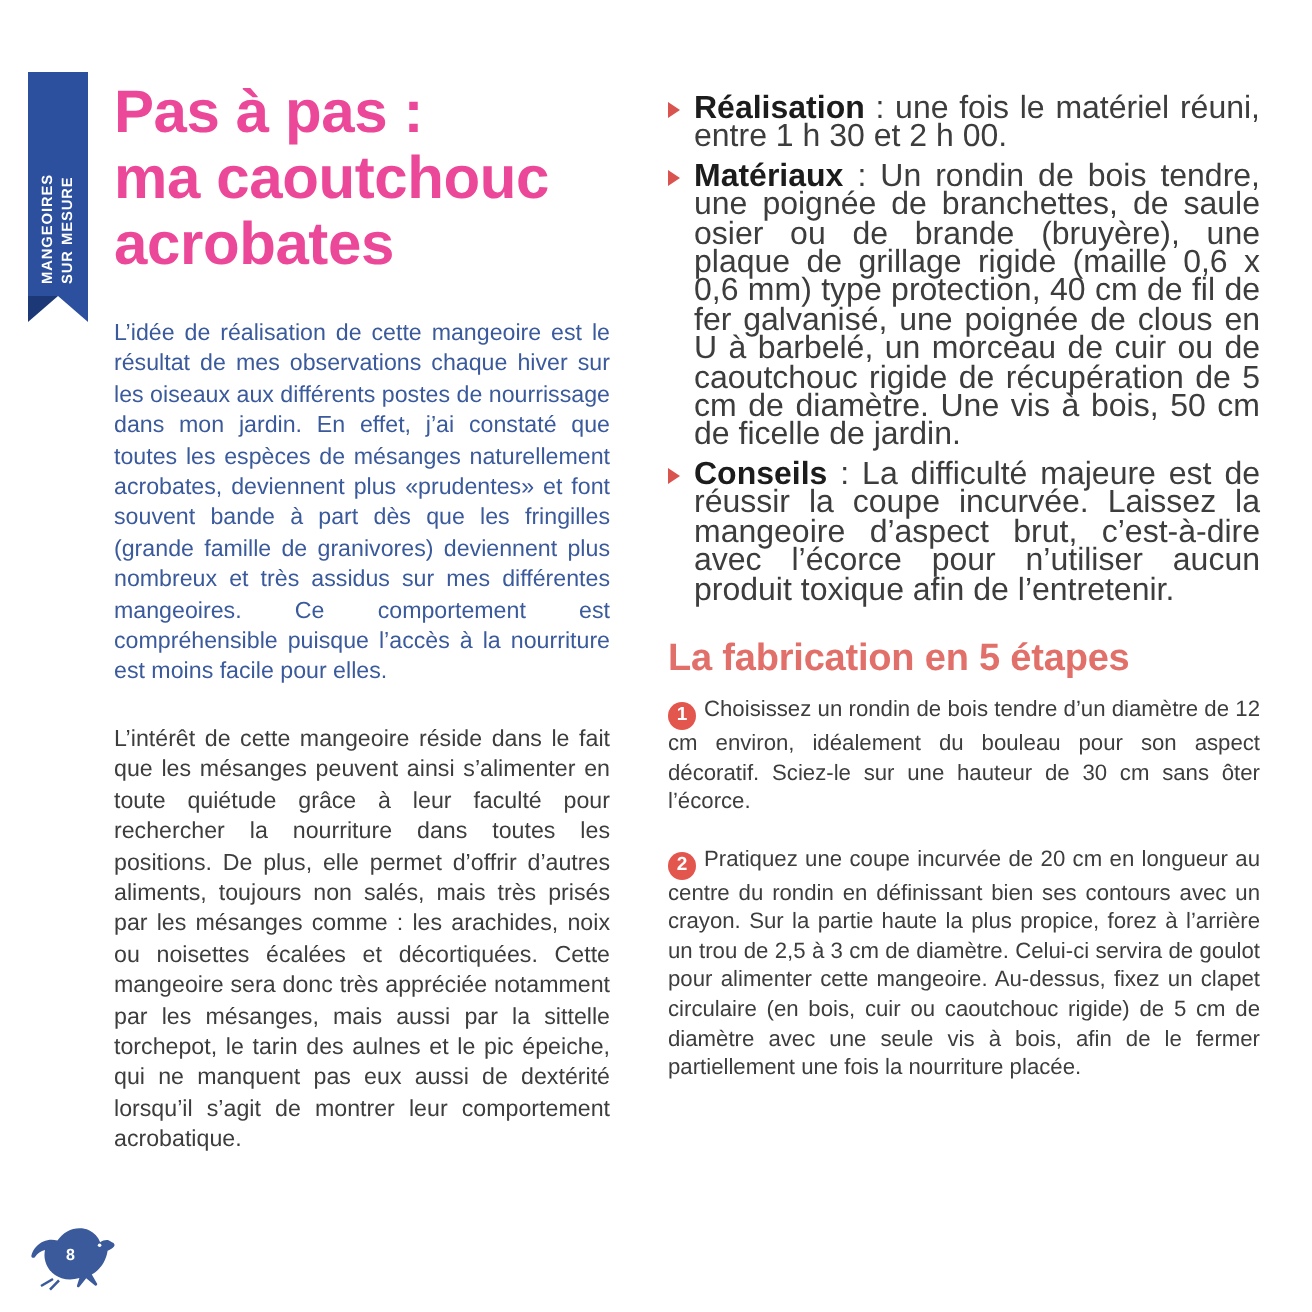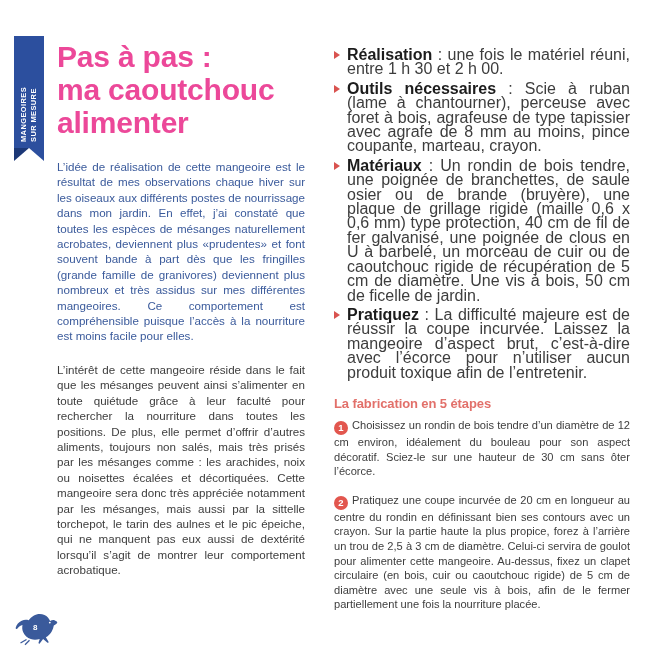--- a/index.html
+++ b/index.html
@@ -123,21 +123,21 @@
     border-left: 6px solid #d9534f;
   }
   .bullet .lbl {
     font-weight: bold;
     color: #1c1c1c;
   }
 
   
   .section-heading {
     color: #e2706a;
-    font-size: 13px;
+    font-size: 19px;
     font-weight: bold;
     margin: 16px 0 7px 0;
     letter-spacing: -0.1px;
   }
 
   
   .step {
     position: relative;
     font-size: 11.1px;
     line-height: 14.6px;
@@ -205,44 +205,41 @@
       <span>MANGEOIRES</span>
       <span>SUR MESURE</span>
     </div>
     <div class="tab-notch"></div>
   </div>
 
   <div class="col-left">
     <h1 class="title">
       <span class="tline">Pas à pas :</span>
       <span class="tline">ma caoutchouc</span>
-      <span class="tline">alimenter</span>
+      <span class="tline">acrobates</span>
     </h1>
     <p class="lead">L’idée de réalisation de cette mangeoire est le résultat de mes observations chaque hiver sur les oiseaux aux différents postes de nourrissage dans mon jardin. En effet, j’ai constaté que toutes les espèces de mésanges naturellement acrobates, deviennent plus «prudentes» et font souvent bande à part dès que les fringilles (grande famille de granivores) deviennent plus nombreux et très assidus sur mes différentes mangeoires. Ce comportement est compréhensible puisque l’accès à la nourriture est moins facile pour elles.</p>
     <p class="body-text">L’intérêt de cette mangeoire réside dans le fait que les mésanges peuvent ainsi s’alimenter en toute quiétude grâce à leur faculté pour rechercher la nourriture dans toutes les positions. De plus, elle permet d’offrir d’autres aliments, toujours non salés, mais très prisés par les mésanges comme : les arachides, noix ou noisettes écalées et décortiquées. Cette mangeoire sera donc très appréciée notamment par les mésanges, mais aussi par la sittelle torchepot, le tarin des aulnes et le pic épeiche, qui ne manquent pas eux aussi de dextérité lorsqu’il s’agit de montrer leur comportement acrobatique.</p>
   </div>
 
   <div class="col-right">
 
     <div class="bullet-list">
 
       <div class="bullet">
         <span class="marker"></span><span class="lbl">Réalisation</span><span> : </span><span>une fois le matériel réuni, entre 1 h 30 et 2 h 00.</span>
       </div>
 
-      <div class="bullet">
-        <span class="marker"></span><span class="lbl">Outils nécessaires</span><span> : </span><span>Scie à ruban (lame à chantourner), perceuse avec foret à bois, agrafeuse de type tapissier avec agrafe de 8 mm au moins, pince coupante, marteau, crayon.</span>
-      </div>
 
       <div class="bullet">
         <span class="marker"></span><span class="lbl">Matériaux</span><span> : </span><span>Un rondin de bois tendre, une poignée de branchettes, de saule osier ou de brande (bruyère), une plaque de grillage rigide (maille 0,6 x 0,6 mm) type protection, 40 cm de fil de fer galvanisé, une poignée de clous en U à barbelé, un morceau de cuir ou de caoutchouc rigide de récupération de 5 cm de diamètre. Une vis à bois, 50 cm de ficelle de jardin.</span>
       </div>
 
       <div class="bullet">
-        <span class="marker"></span><span class="lbl">Pratiquez</span><span> : </span><span>La difficulté majeure est de réussir la coupe incurvée. Laissez la mangeoire d’aspect brut, c’est-à-dire avec l’écorce pour n’utiliser aucun produit toxique afin de l’entretenir.</span>
+        <span class="marker"></span><span class="lbl">Conseils</span><span> : </span><span>La difficulté majeure est de réussir la coupe incurvée. Laissez la mangeoire d’aspect brut, c’est-à-dire avec l’écorce pour n’utiliser aucun produit toxique afin de l’entretenir.</span>
       </div>
     </div>
 
     <h2 class="section-heading">La fabrication en 5 étapes</h2>
 
     <div class="steps">
       <div class="step">
         <span class="num">1</span><span>Choisissez un rondin de bois tendre d’un diamètre de 12 cm environ, idéalement du bouleau pour son aspect décoratif. Sciez-le sur une hauteur de 30 cm sans ôter l’écorce.</span>
       </div>
       <div class="step">

